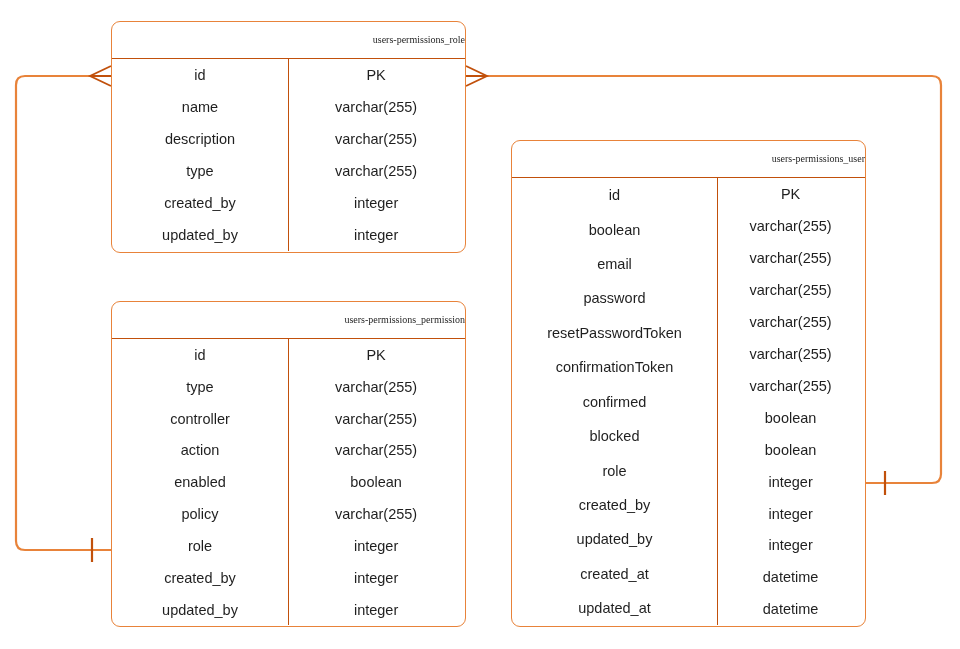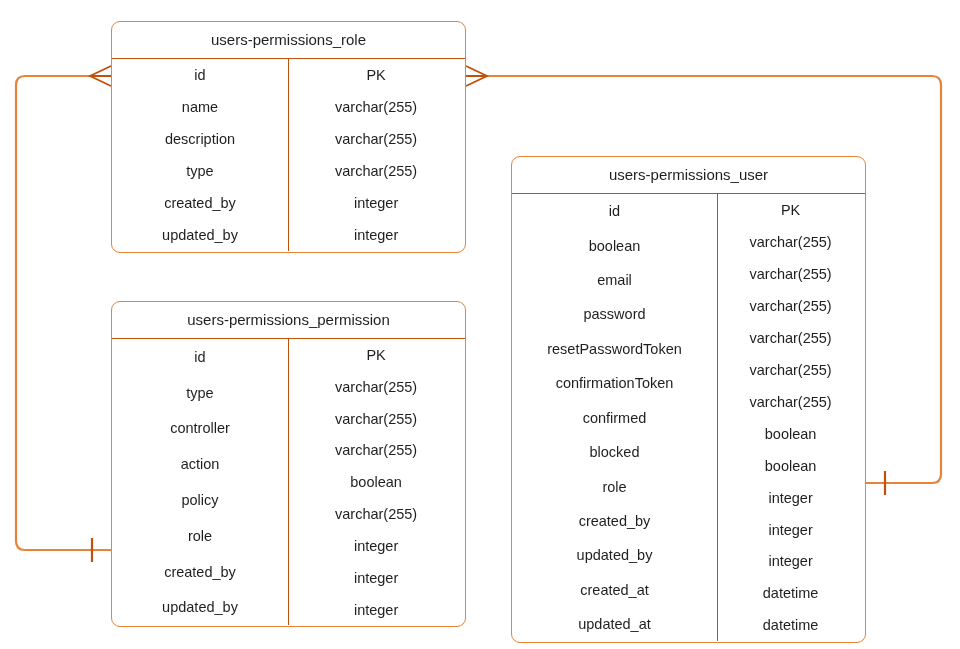--- a/index.html
+++ b/index.html
@@ -27,27 +27,28 @@
   }
   .entity {
     position: absolute;
     box-sizing: border-box;
     border: 1.4px solid #e8833a;
     border-radius: 9px;
     background: #ffffff;
     overflow: hidden;
   }
   .entity-title {
-    text-align: center;
+    text-align: right;
     color: #1f1f1f;
-    font-size: 15px;
+    font-size: 10px;
     line-height: 36px;
     height: 36px;
     border-bottom: 1.6px solid #c1500b;
     white-space: nowrap;
+    font-family: Liberation Serif, serif;
   }
   .entity-body {
     position: relative;
     display: flex;
     height: calc(100% - 37.6px);
   }
   .col-divider {
     position: absolute;
     top: 0;
     bottom: 0;
@@ -122,40 +123,41 @@
 
   <div class="entity" style="left: 111px; top: 301px; width: 355px; height: 326px;">
     <div class="entity-title">users-permissions_permission</div>
     <div class="entity-body">
       <div class="col-divider" style="left: 176px;"></div>
       <div class="col col-field" style="width: 176px;">
           <div class="cell">id</div>
           <div class="cell">type</div>
           <div class="cell">controller</div>
           <div class="cell">action</div>
+          <div class="cell">enabled</div>
           <div class="cell">policy</div>
           <div class="cell">role</div>
           <div class="cell">created_by</div>
           <div class="cell">updated_by</div>
         </div>
       <div class="col col-type" style="width: 176.2px;">
           <div class="cell">PK</div>
           <div class="cell">varchar(255)</div>
           <div class="cell">varchar(255)</div>
           <div class="cell">varchar(255)</div>
           <div class="cell">boolean</div>
           <div class="cell">varchar(255)</div>
           <div class="cell">integer</div>
           <div class="cell">integer</div>
           <div class="cell">integer</div>
         </div>
     </div>
   </div>
 
-  <div class="entity" style="left: 511px; top: 156px; width: 355px; height: 487px;">
+  <div class="entity" style="left: 511px; top: 140px; width: 355px; height: 487px;">
     <div class="entity-title">users-permissions_user</div>
     <div class="entity-body">
       <div class="col-divider" style="left: 205px;"></div>
       <div class="col col-field" style="width: 205px;">
           <div class="cell">id</div>
           <div class="cell">boolean</div>
           <div class="cell">email</div>
           <div class="cell">password</div>
           <div class="cell">resetPasswordToken</div>
           <div class="cell">confirmationToken</div>

